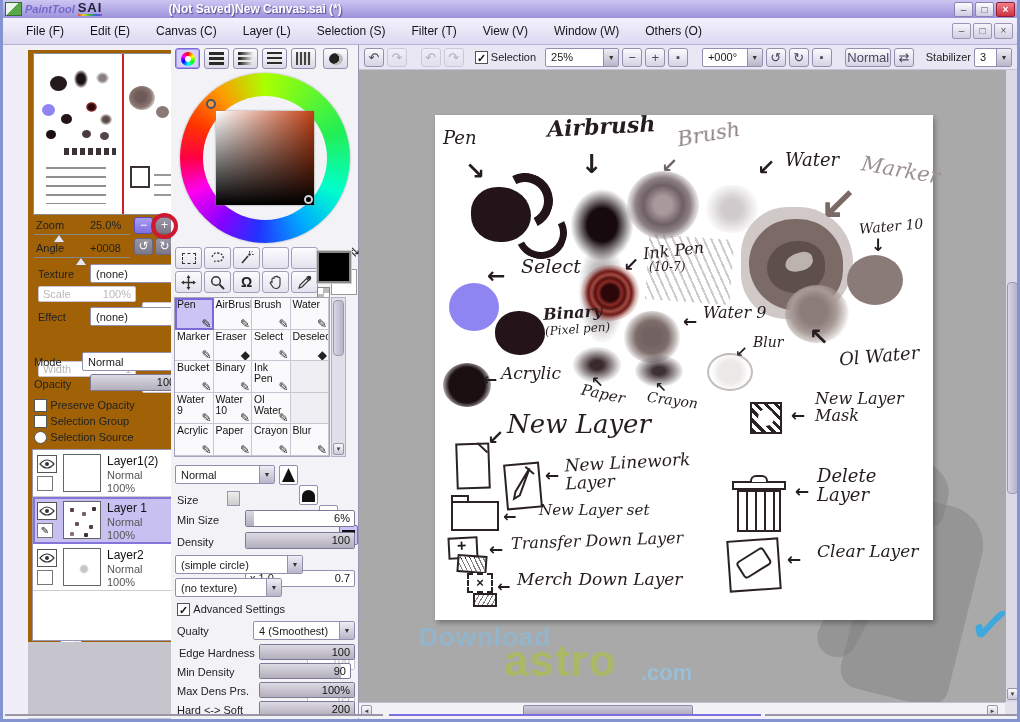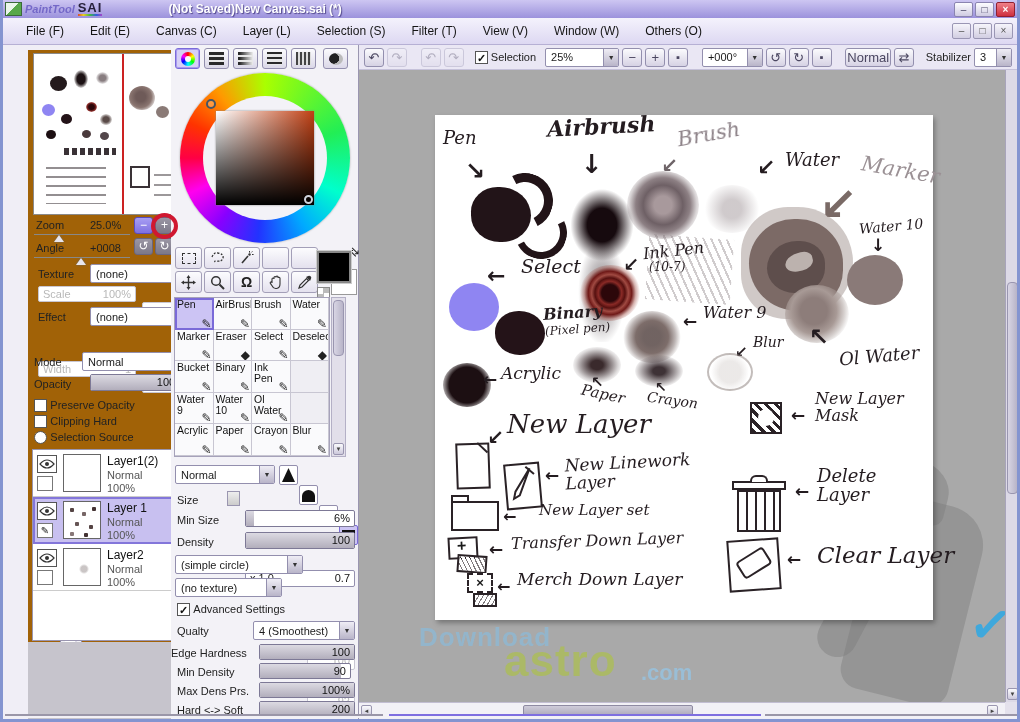--- a/index.html
+++ b/index.html
@@ -284,21 +284,21 @@
     <div class="ab pbar" style="left:62px;top:324px;width:100px;height:17px">
       <div class="pfill" style="width:100%"></div>
       <span class="pval">100%</span>
     </div>
     <div class="ab" style="left:6px;top:348px">
       <span class="cb"></span>
       <span class="prow">Preserve Opacity</span>
     </div>
     <div class="ab" style="left:6px;top:364px">
       <span class="cb"></span>
-      <span class="prow">Clipping Hard</span>
+      <span class="prow">Selection Group</span>
     </div>
     <div class="ab" style="left:6px;top:380px">
       <span class="radio"></span>
       <span class="prow">Selection Source</span>
     </div>
 
     <div class="ab licon" style="left:6px;top:398px">
         <div class="pageshape">
           <i></i>
         </div>
@@ -559,21 +559,21 @@
 
     <div class="ab" style="left:6px;top:557px">
       <span class="cb">✓</span>
       <span class="prow">Advanced Settings</span>
     </div>
     <span class="ab prow" style="left:6px;top:580px">Qualty</span>
     <div class="ab combo" style="left:82px;top:576px;width:102px">
       <span class="cval">4 (Smoothest)</span>
       <span class="carrow">▼</span>
     </div>
-    <span class="ab prow" style="left:0;top:602px">Edge Hardness</span>
+    <span class="ab prow" style="left:8px;top:602px">Edge Hardness</span>
     <div class="ab pbar" style="left:88px;top:599px;width:96px;height:16px">
       <div class="pfill" style="width:100%"></div>
       <span class="pval">100</span>
     </div>
     <span class="ab prow" style="left:6px;top:621px">Min Density</span>
     <div class="ab pbar" style="left:88px;top:618px;width:92px;height:16px">
       <div class="pfill" style="width:90%"></div>
       <span class="pval">90</span>
     </div>
     <span class="ab prow" style="left:6px;top:640px">Max Dens Prs.</span>
@@ -720,21 +720,21 @@
         <div class="ab" style="left:20px;top:2px;width:18px;height:7px;border:2px solid #2a2226;border-bottom:none;border-radius:6px 6px 0 0;background:#fff"></div>
         <div class="ab" style="left:7px;top:17px;width:44px;height:42px;border:2px solid #2a2226;background:repeating-linear-gradient(90deg,#fff 0 7px,#2a2226 7px 9px)"></div>
       </div>
       <span class="arr" style="left:360px;top:366px;font-size:17px">←</span>
       <span class="hand" style="left:382px;top:352px;font-size:18px;white-space:normal;width:90px;text-align:left">Delete Layer</span>
 
       <div class="sketch" style="left:293px;top:424px;width:52px;height:52px;transform:rotate(-4deg)">
         <div class="ab" style="left:8px;top:12px;width:32px;height:20px;border:2px solid #2a2226;border-radius:4px;background:#fff;transform:rotate(-28deg)"></div>
       </div>
       <span class="arr" style="left:352px;top:434px;font-size:17px">←</span>
-      <span class="hand" style="left:382px;top:428px;font-size:23px">Clear Layer</span>
+      <span class="hand" style="left:382px;top:428px;font-size:17px">Clear Layer</span>
     </div>
   </div>
 
   <div class="ab vscroll">
     <div class="scrthumb" style="left:1px;width:11px;top:212px;height:212px"></div>
     <div class="scrbtn" style="left:1px;bottom:2px">▼</div>
   </div>
   <div class="ab hscroll">
     <div class="scrbtn" style="left:2px;top:2px">◄</div>
     <div class="hthumb" style="left:164px;width:170px"></div>

